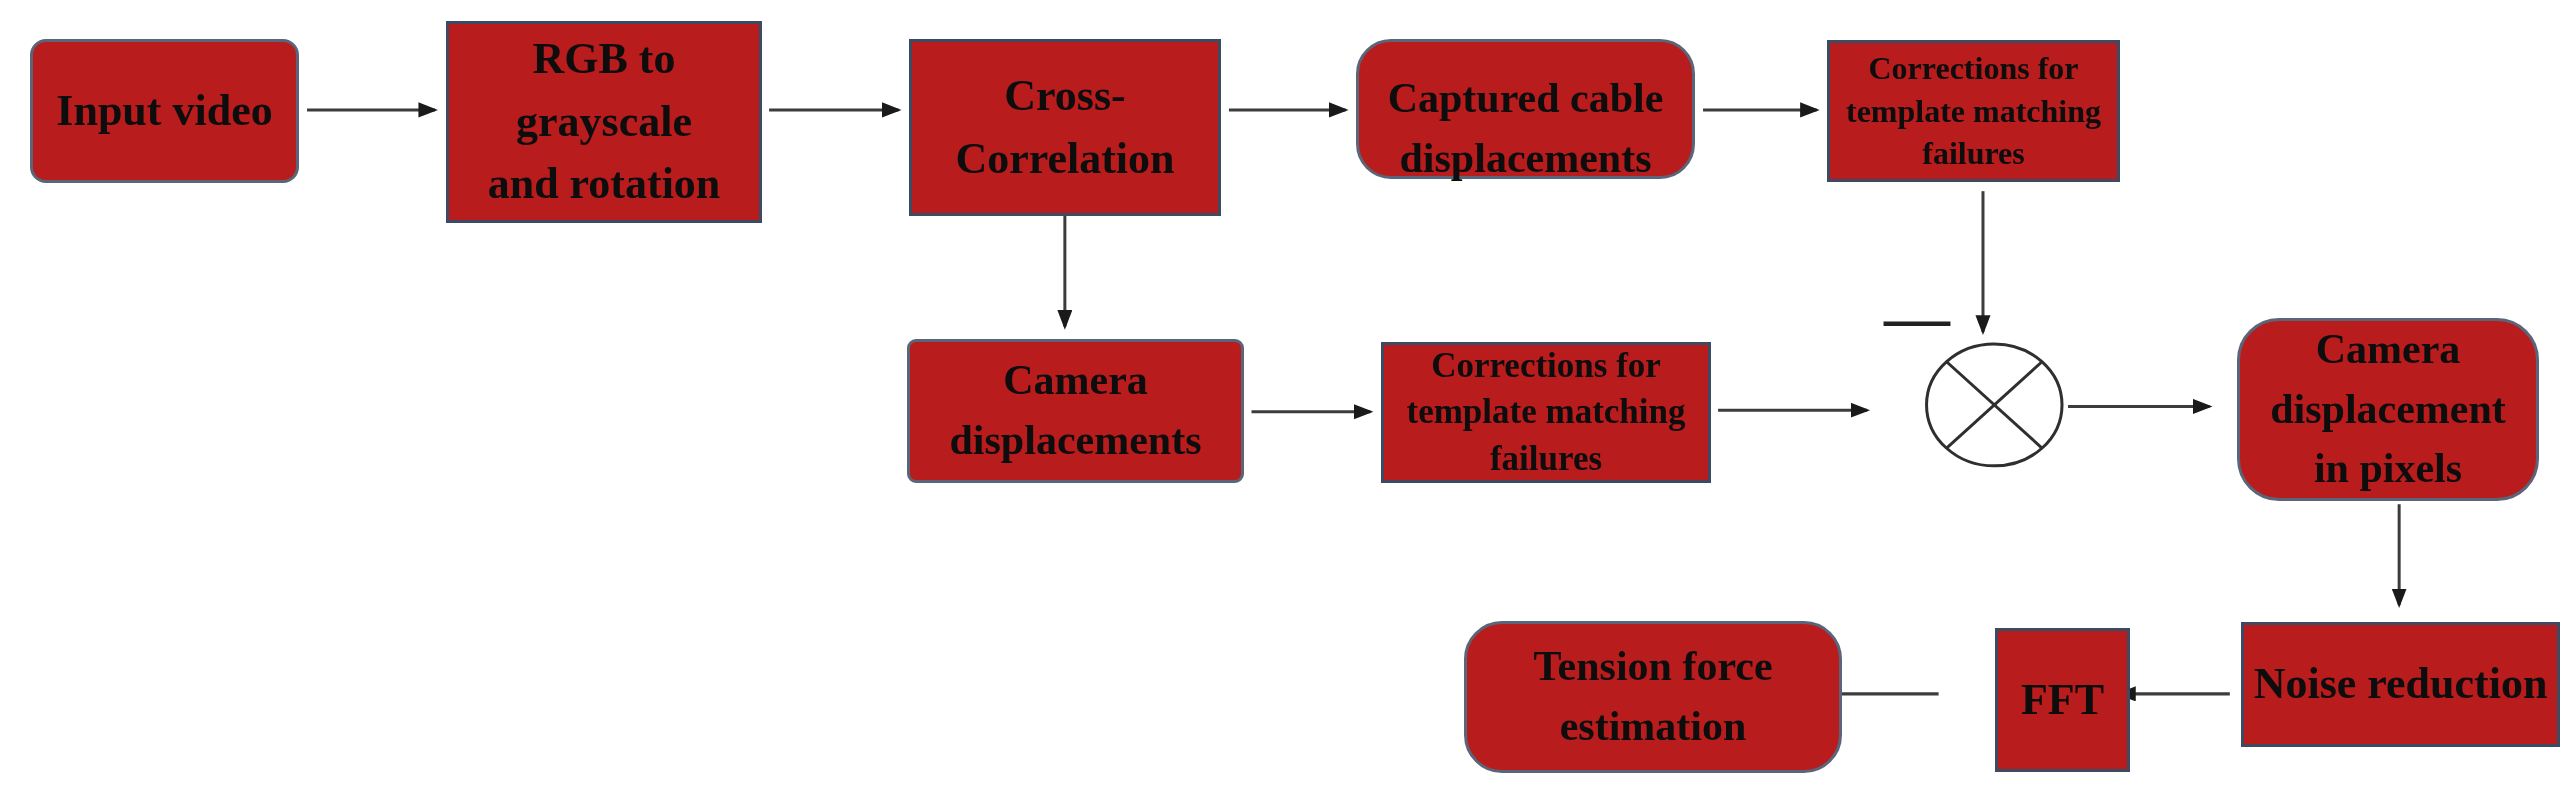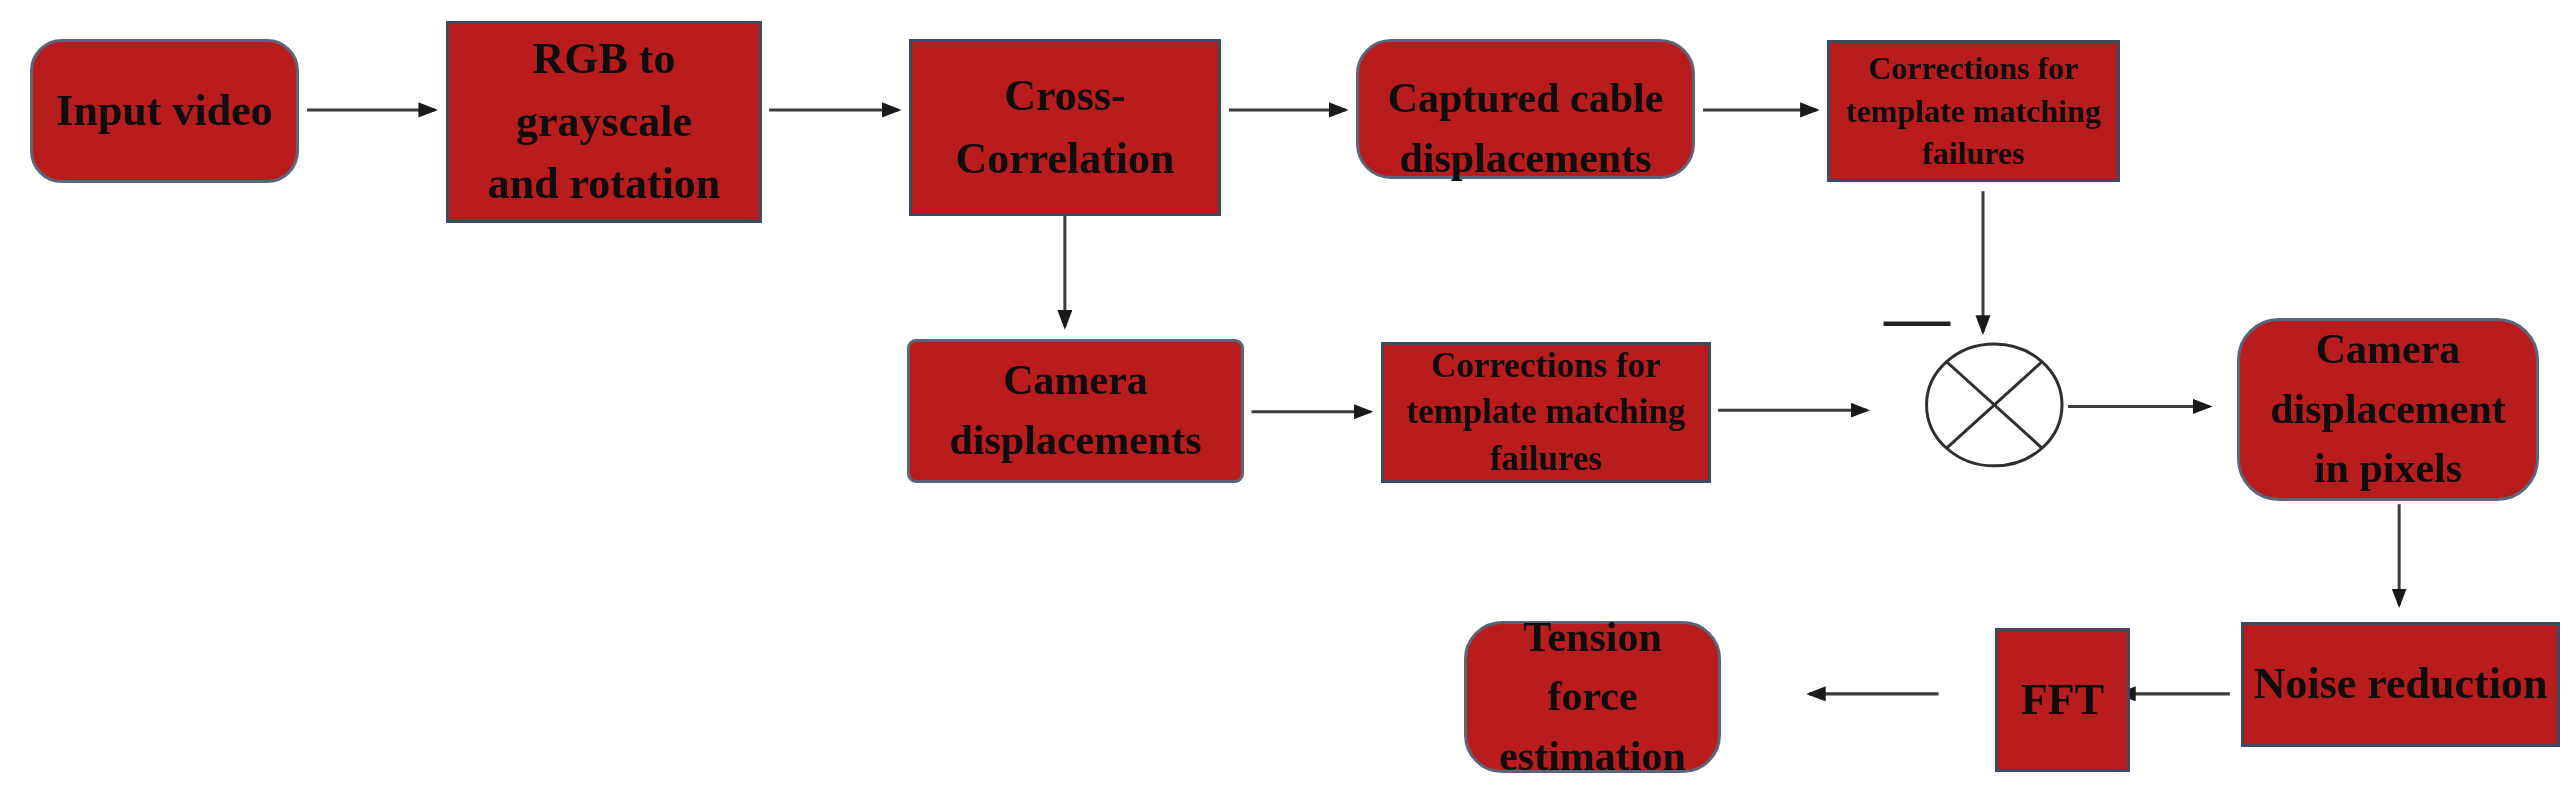--- a/index.html
+++ b/index.html
@@ -18,33 +18,33 @@
     background:#b91c1c;
     color:#0d0d0d;
     font-weight:bold;
     line-height:1.42;
     padding:0 7.5px;
   }
   .node .label{display:block;}
   .rect{border:3px solid #3e4a61;}
   .rounded{border:3px solid #5b6579;}
 
-  #n-input   {left:30px;   top:39px;  width:269px; height:144px; border-radius:32px; font-size:44px;}
+  #n-input   {left:30px;   top:39px;  width:269px; height:144px; border-radius:16px; font-size:44px;}
   #n-rgb     {left:446px;  top:21px;  width:316px; height:202px; font-size:44px;}
   #n-rgb .label{max-width:248px;}
   #n-cross   {left:909px; top:39px;  width:312px; height:177px; font-size:44px;}
   #n-captured{left:1356px; top:39px;  width:339px; height:140px; border-radius:35px; font-size:42px;}
   #n-captured .label{max-width:319px;margin-top:40px;}
   #n-corrtop {left:1827px; top:40px;  width:293px; height:142px; font-size:32px; line-height:1.33;}
   #n-camera  {left:907px; top:339px; width:337px; height:144px; border-radius:9px; font-size:42px;}
   #n-corrmid {left:1381px; top:342px; width:330px; height:141px; font-size:35px; line-height:1.33;}
   #n-cable   {left:2237px; top:318px; width:302px; height:183px; border-radius:42px; font-size:42px;}
   #n-noise   {left:2241px; top:622px; width:319px; height:125px; font-size:44px;}
   #n-fft     {left:1995px; top:628px; width:135px; height:144px; font-size:44px;}
-  #n-tension {left:1464px; top:621px; width:257px; height:152px; border-radius:38px; font-size:42px;}
+  #n-tension {left:1464px; top:621px; width:378px; height:152px; border-radius:38px; font-size:42px;}
 
   #op-minus{
     position:absolute;left:1872px;top:281px;width:90px;height:72px;
     display:flex;align-items:center;justify-content:center;
     font-size:66px;font-weight:bold;color:#222;
   }
   svg.wires{position:absolute;left:0;top:0;width:2576px;height:797px;}
 </style>
 </head>
 <body>

